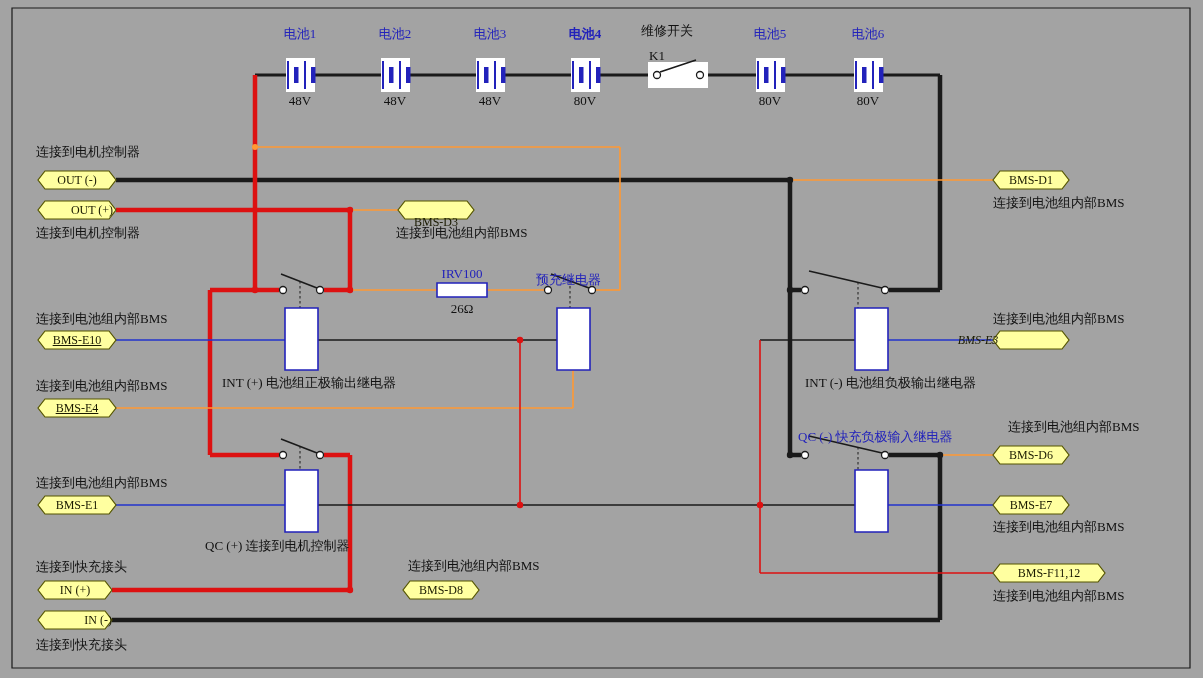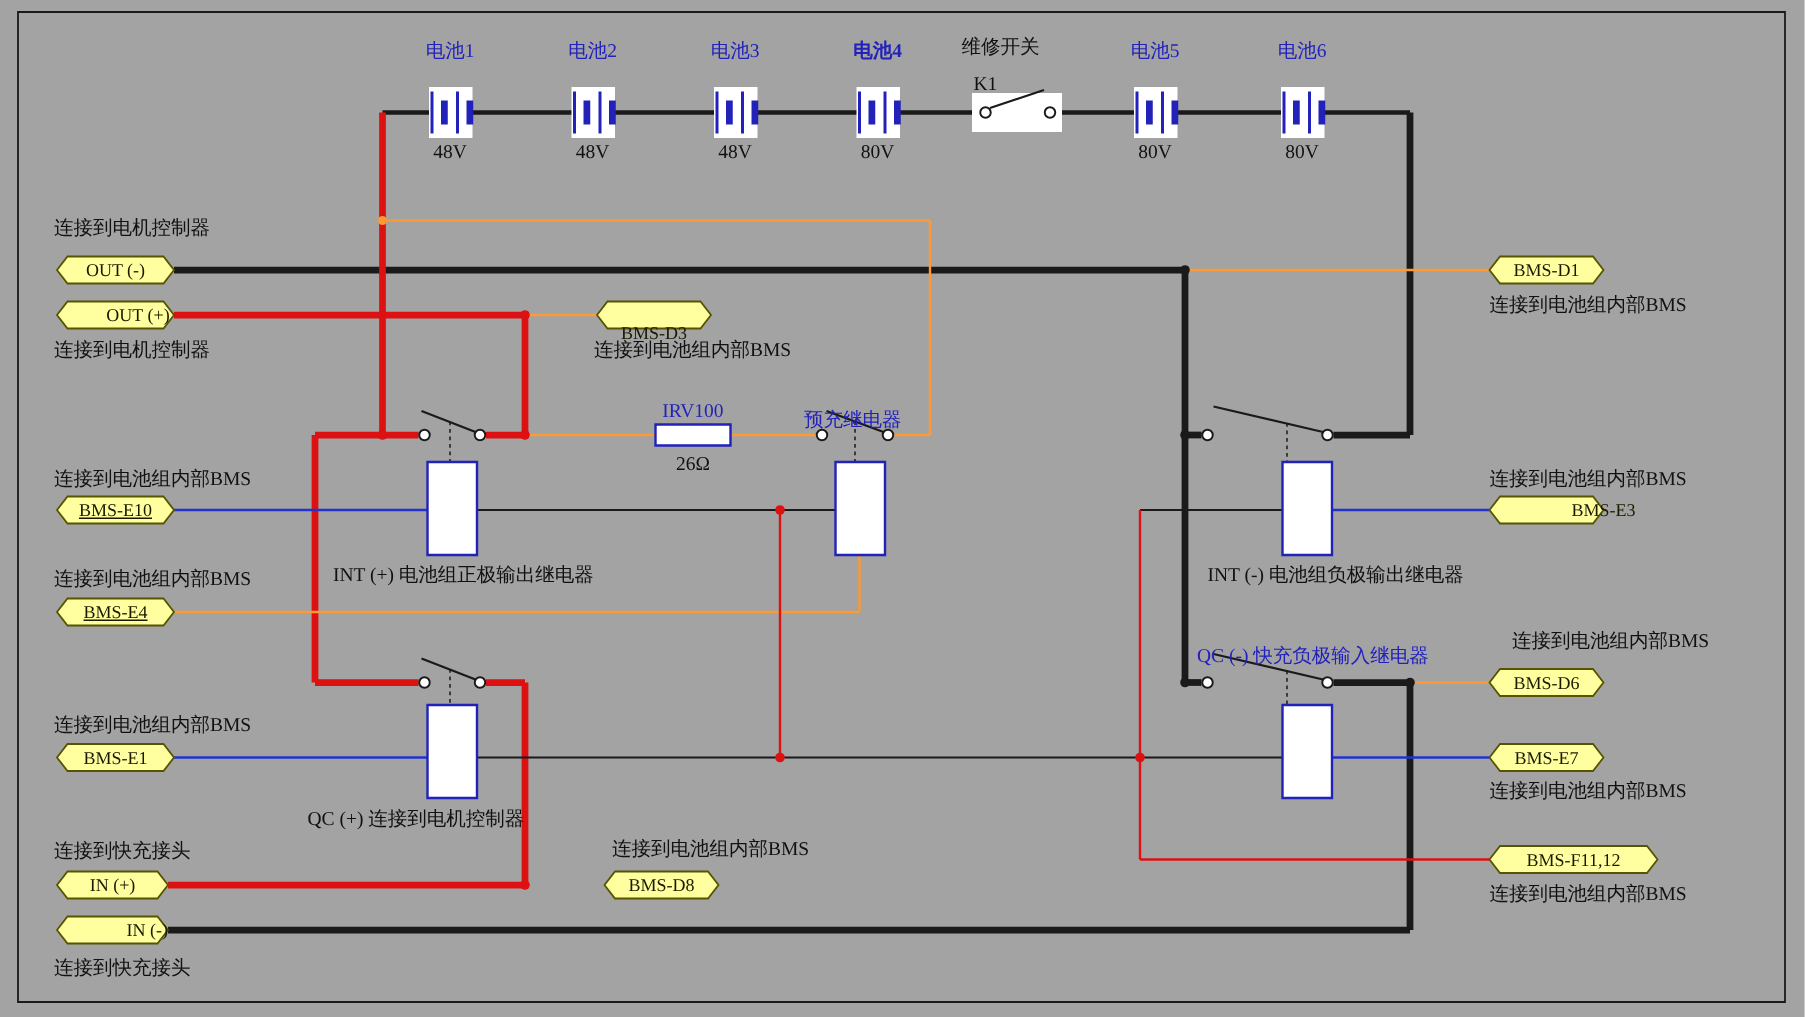--- a/index.html
+++ b/index.html
@@ -250,18 +250,18 @@
 <div class="tagtext" style="left:38px;top:172px;width:78px;">OUT (-)</div>
 <div class="tagtext" style="left:53px;top:202px;width:78px;">OUT (+)</div>
 <div class="tagtext" style="left:398px;top:202px;width:76px;margin-top:12px;">BMS-D3</div>
 <div class="tagtext" style="left:38px;top:332px;width:78px;text-decoration:underline;">BMS-E10</div>
 <div class="tagtext" style="left:38px;top:400px;width:78px;text-decoration:underline;">BMS-E4</div>
 <div class="tagtext" style="left:38px;top:497px;width:78px;">BMS-E1</div>
 <div class="tagtext" style="left:38px;top:582px;width:74px;">IN (+)</div>
 <div class="tagtext" style="left:38px;top:612px;width:74px;text-align:right;">IN (-)</div>
 <div class="tagtext" style="left:403px;top:582px;width:76px;">BMS-D8</div>
 <div class="tagtext" style="left:993px;top:172px;width:76px;">BMS-D1</div>
-<div class="tagtext" style="left:1031px;top:332px;width:76px;">BMS-E3</div>
+<div class="tagtext" style="left:940px;top:332px;width:76px;font-style:italic;">BMS-E3</div>
 <div class="tagtext" style="left:993px;top:447px;width:76px;">BMS-D6</div>
 <div class="tagtext" style="left:993px;top:497px;width:76px;">BMS-E7</div>
 <div class="tagtext" style="left:993px;top:565px;width:112px;">BMS-F11,12</div>
 
 </div>
 
 </body></html>

